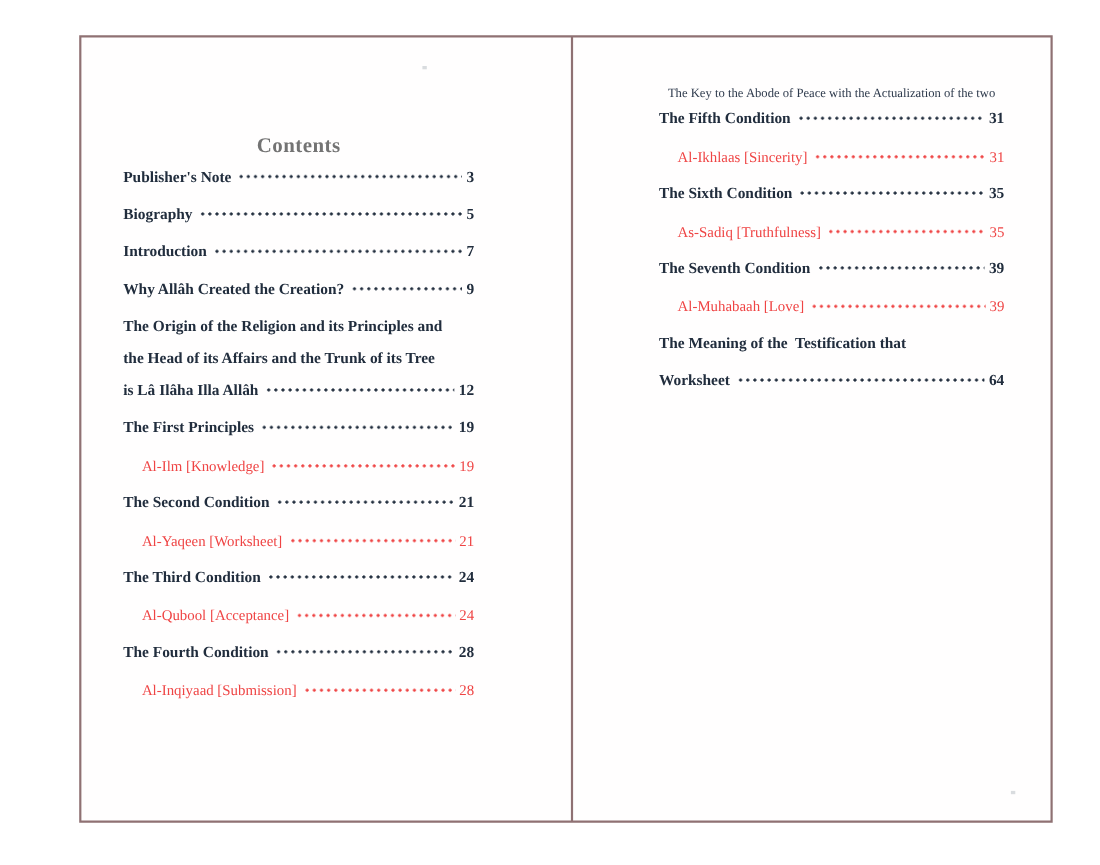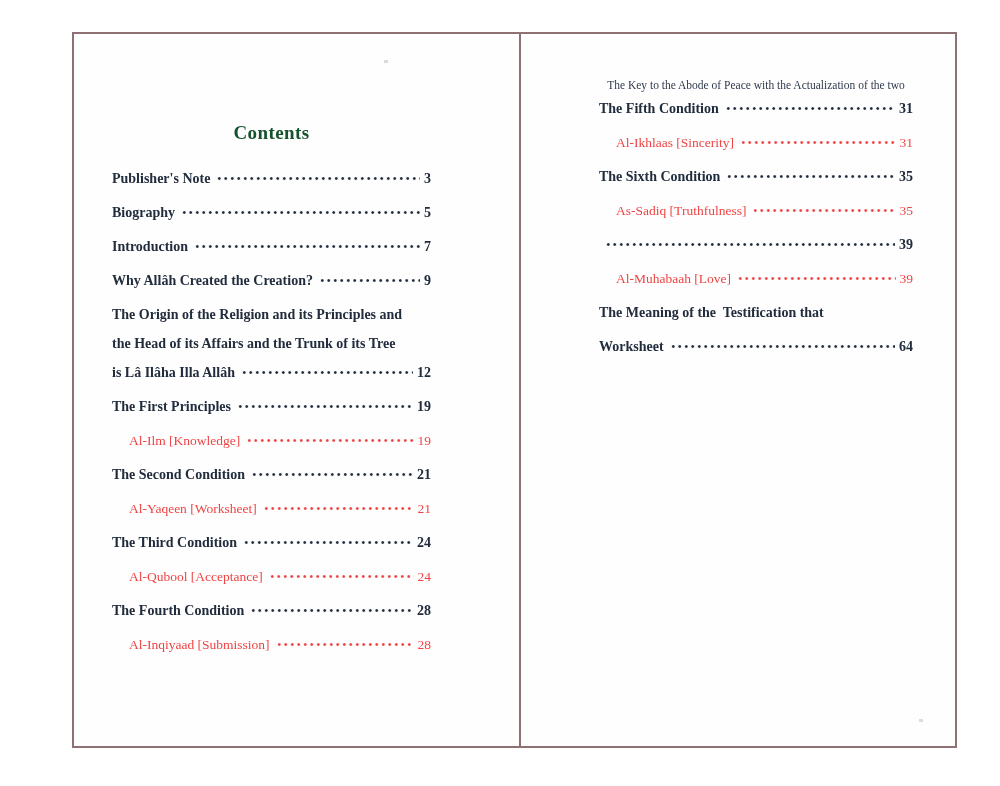--- a/index.html
+++ b/index.html
@@ -47,30 +47,30 @@
 
   .left-inner  { padding: 0 88px 0 26px; }
   .right-inner { padding: 0 42px 0 66px; }
 
   .contents-heading {
     margin-top: 88px;
     text-align: center;
     font-size: 19px;
     font-weight: 700;
     letter-spacing: 0.4px;
-    color: #14532d;
+    color: #737373;
   }
   .running-header {
     margin-top: 42px;
     text-align: center;
     font-size: 11.5px;
     line-height: 18px;
     color: #2e3a4c;
   }
-  .toc-list.left-list  { margin-top: 20px; }
+  .toc-list.left-list  { margin-top: 3px; }
   .toc-list.right-list { }
 
   .toc-entry { margin: 0 0 5px 0; }
   .toc-line  { line-height: 29px; }
   .toc-line.last {
     display: flex;
     align-items: baseline;
   }
   .toc-title { white-space: pre; }
 
@@ -233,20 +233,21 @@
           </div>
           <div class="toc-entry sub">
             <div class="toc-line last">
               <span class="toc-title">As-Sadiq [Truthfulness]</span>
               <span class="leader"></span>
               <span class="pagenum">35</span>
             </div>
           </div>
           <div class="toc-entry main">
             <div class="toc-line last">
+              <span class="toc-title">The Seventh Condition</span>
               <span class="leader"></span>
               <span class="pagenum">39</span>
             </div>
           </div>
           <div class="toc-entry sub">
             <div class="toc-line last">
               <span class="toc-title">Al-Muhabaah [Love]</span>
               <span class="leader"></span>
               <span class="pagenum">39</span>
             </div>

